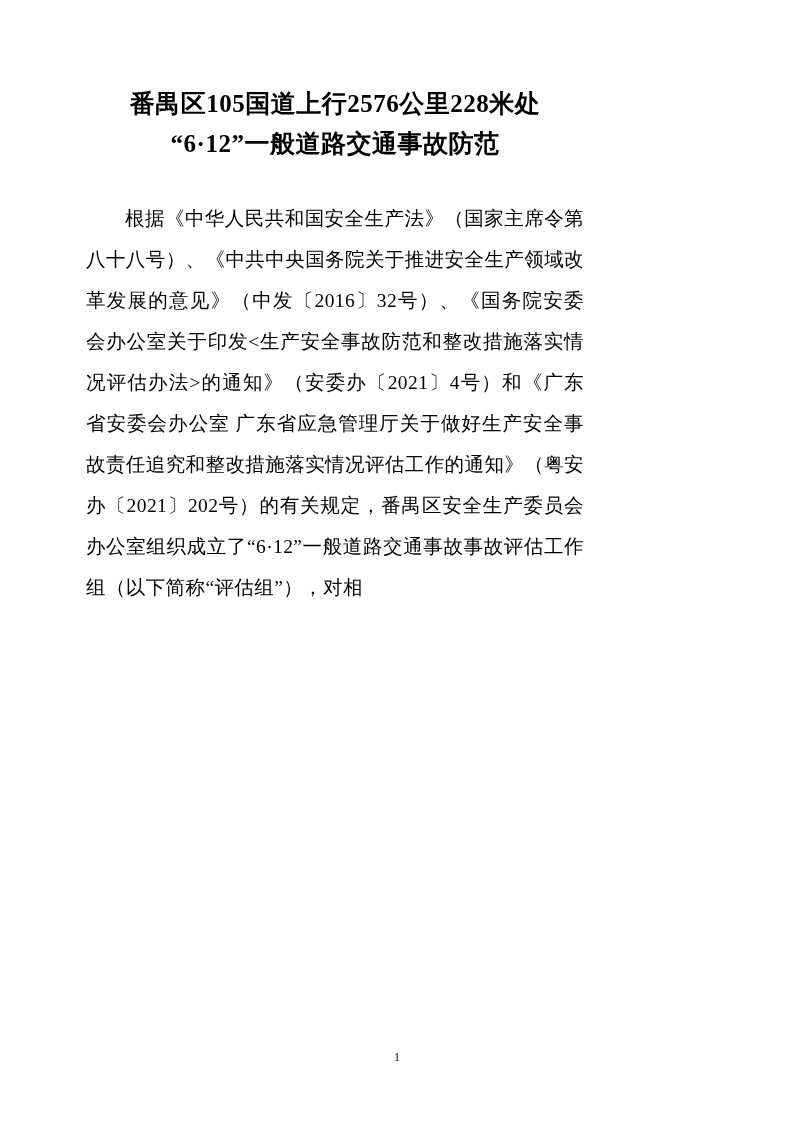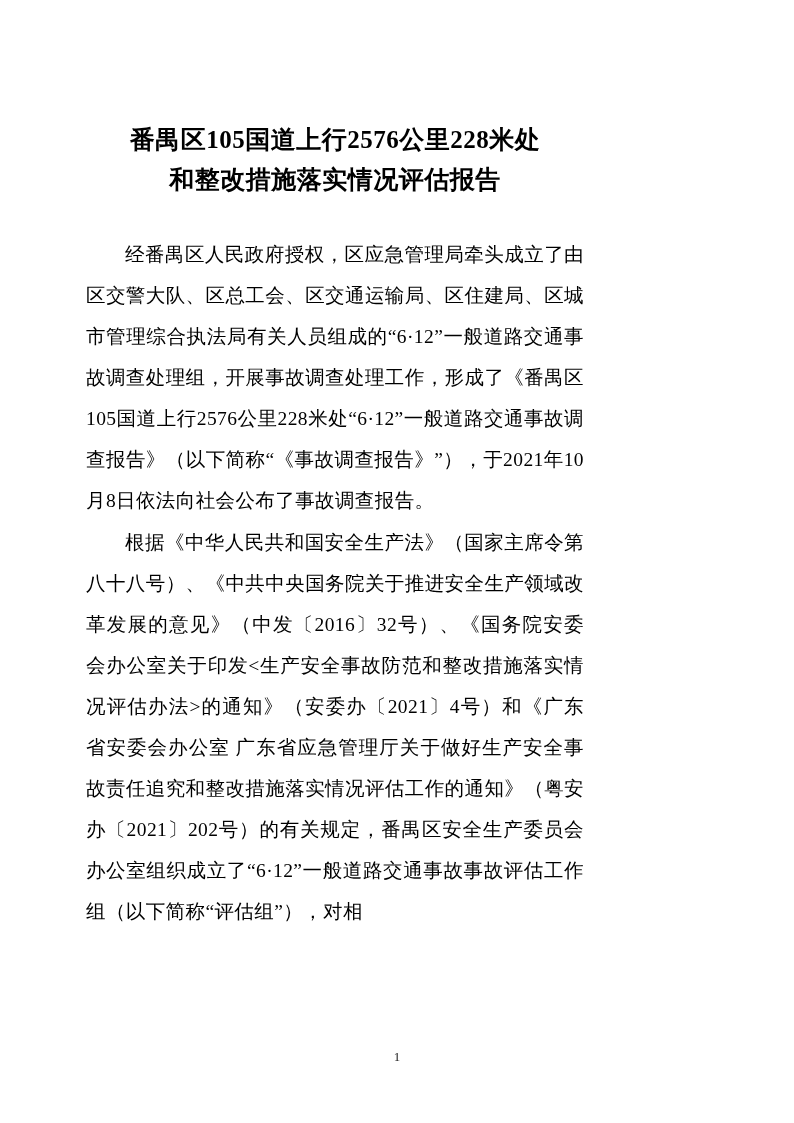--- a/index.html
+++ b/index.html
@@ -12,21 +12,21 @@
     height: 1123px;
     font-family: "Liberation Serif", "DejaVu Serif", serif;
     color: #000000;
     position: relative;
     overflow: hidden;
   }
   .page {
     box-sizing: border-box;
     width: 670px;
     height: 1123px;
-    padding: 120px 86px 40px 86px;
+    padding: 84px 86px 40px 86px;
     position: relative;
   }
   .doc-title {
     text-align: center;
     font-weight: bold;
     font-size: 25px;
     line-height: 40px;
     letter-spacing: 0.5px;
     margin: 0 0 34px 0;
     font-family: "Liberation Serif", "DejaVu Serif", serif;
@@ -55,23 +55,22 @@
     font-family: "Liberation Serif", "DejaVu Serif", serif;
   }
 </style>
 </head>
 <body>
 
 <div class="page">
 
   <h1 class="doc-title">
     <span class="tline">番禺区105国道上行2576公里228米处</span>
-    <span class="tline">和整改措施落实情况评估报告</span>
+    <span class="tline">“6·12”一般道路交通事故防范</span>
   </h1>
 
   <div class="body-text">
-    <p>经番禺区人民政府授权，区应急管理局牵头成立了由区交警大队、区总工会、区交通运输局、区住建局、区城市管理综合执法局有关人员组成的“6·12”一般道路交通事故调查处理组，开展事故调查处理工作，形成了《番禺区105国道上行2576公里228米处“6·12”一般道路交通事故调查报告》（以下简称“《事故调查报告》”），于2021年10月8日依法向社会公布了事故调查报告。</p>
     <p>根据《中华人民共和国安全生产法》（国家主席令第八十八号）、《中共中央国务院关于推进安全生产领域改革发展的意见》（中发〔2016〕32号）、《国务院安委会办公室关于印发&lt;生产安全事故防范和整改措施落实情况评估办法&gt;的通知》（安委办〔2021〕4号）和《广东省安委会办公室 广东省应急管理厅关于做好生产安全事故责任追究和整改措施落实情况评估工作的通知》（粤安办〔2021〕202号）的有关规定，番禺区安全生产委员会办公室组织成立了“6·12”一般道路交通事故事故评估工作组（以下简称“评估组”），对相</p>
   </div>
 
   <div class="page-number">1</div>
 
 </div>
 
 </body></html>

